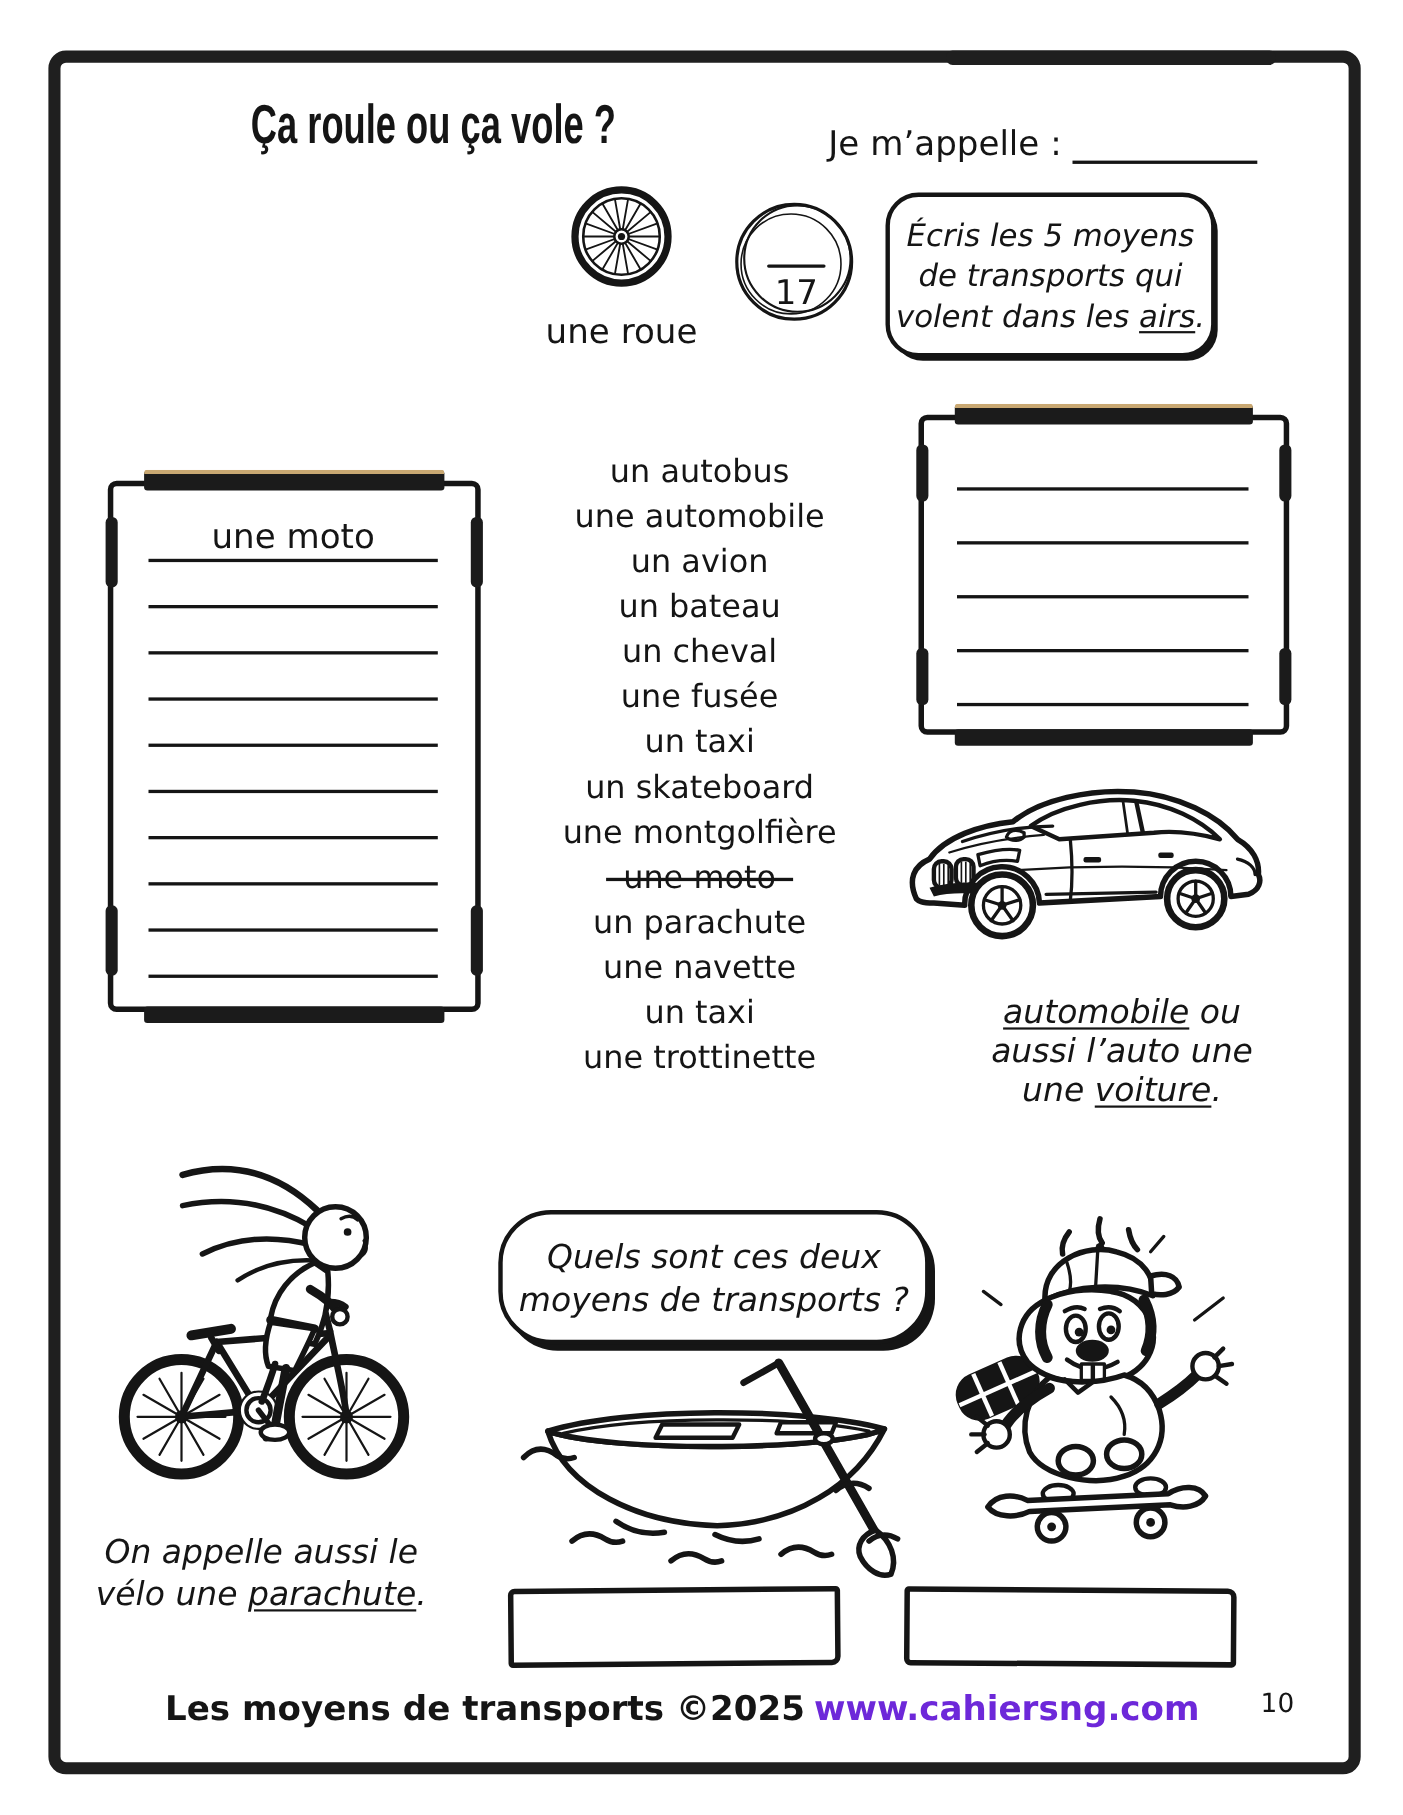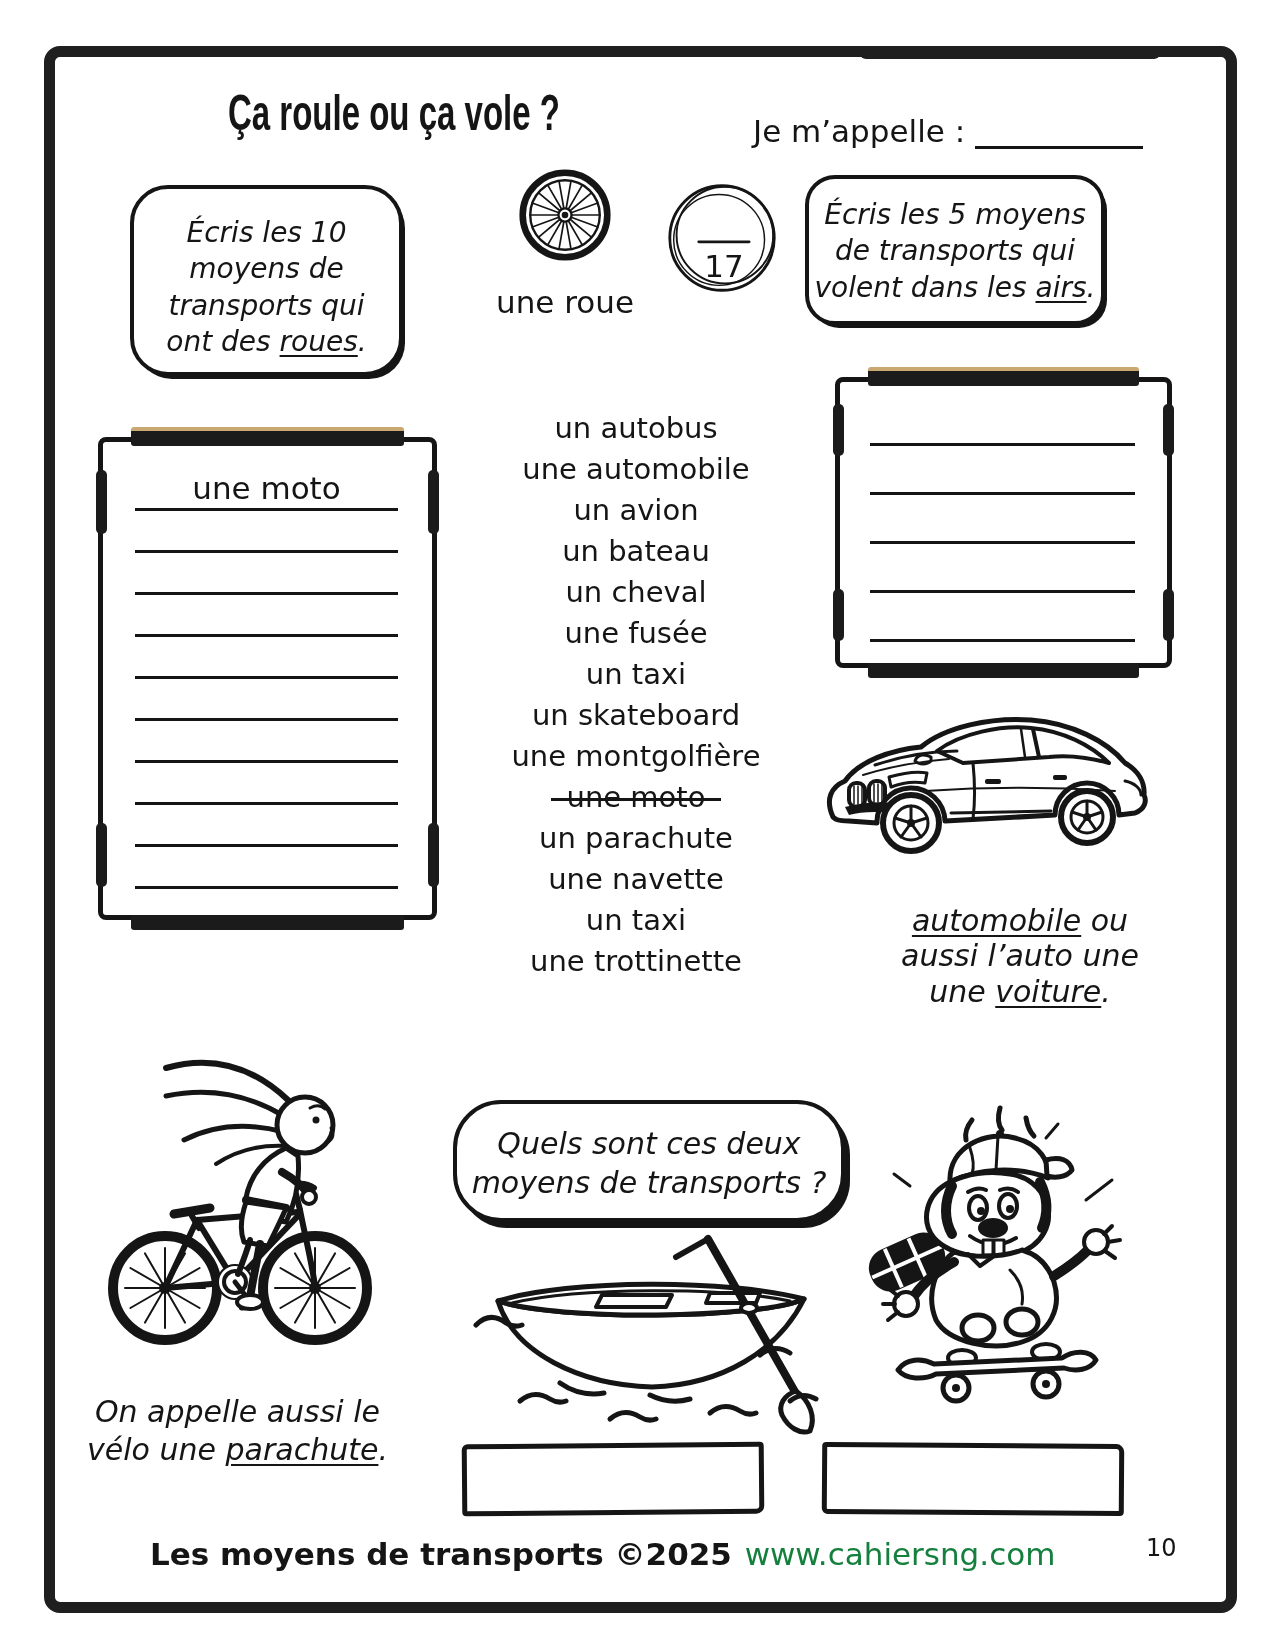--- a/index.html
+++ b/index.html
@@ -53,46 +53,40 @@
           font-style:italic;font-size:30px;text-align:center;line-height:1.3;padding-top:20px;}
 
   .boat-svg{left:460px;top:1205px;width:380px;height:240px;}
   .beaver-svg{left:850px;top:1090px;width:295px;height:330px;}
 
   .answer-box{background:#fff;border:5px solid #151515;}
   .ab-left{left:462px;top:1443px;width:292px;height:62px;border-radius:6px 4px 8px 4px;transform:rotate(-0.5deg);}
   .ab-right{left:822px;top:1443px;width:292px;height:62px;border-radius:4px 8px 4px 6px;transform:rotate(0.4deg);}
 
   .footer-title{left:150px;top:1536px;font-size:31px;font-weight:bold;white-space:nowrap;}
-  .footer-link{left:740px;top:1536px;width:320px;text-align:center;font-size:31px;font-weight:normal;color:#15803d;text-decoration:none;}
+  .footer-link{left:740px;top:1536px;width:320px;text-align:center;font-size:31px;font-weight:bold;color:#6d28d9;text-decoration:none;}
   .page-number{left:1146px;top:1534px;font-size:24px;}
 
   svg .ink{stroke:#151515;fill:none;stroke-linecap:round;stroke-linejoin:round;}
   svg .fillw{fill:#ffffff;}
   svg .fillb{fill:#151515;stroke:none;}
 </style>
 </head>
 <body>
 
 <div class="canvas">
 
   <div class="abs page-border"></div>
   <div class="abs border-tab"></div>
 
   <div class="abs title"><span>Ça roule ou ça vole ?</span></div>
   <div class="abs name-row">
     <span>Je m’appelle :</span><span class="name-line"></span>
   </div>
 
-  <div class="abs inst-box box-wheels">
-    <div>Écris les 10</div>
-    <div>moyens de</div>
-    <div>transports qui</div>
-    <div><span>ont des </span><span class="u">roues</span><span>.</span></div>
-  </div>
 
   <svg class="abs wheel-svg" viewBox="0 0 100 100">
     <circle class="ink" cx="50" cy="50" r="45" stroke-width="7"></circle>
     <circle class="ink" cx="50" cy="50" r="37" stroke-width="2.5"></circle>
     <g class="ink" stroke-width="1.8">
       <line x1="50" y1="50" x2="87" y2="50"></line>
         <line x1="50" y1="50" x2="84.8" y2="62.7"></line>
       <line x1="50" y1="50" x2="78.4" y2="73.8"></line>
         <line x1="50" y1="50" x2="68.5" y2="82"></line>
       <line x1="50" y1="50" x2="56.4" y2="86.4"></line>

